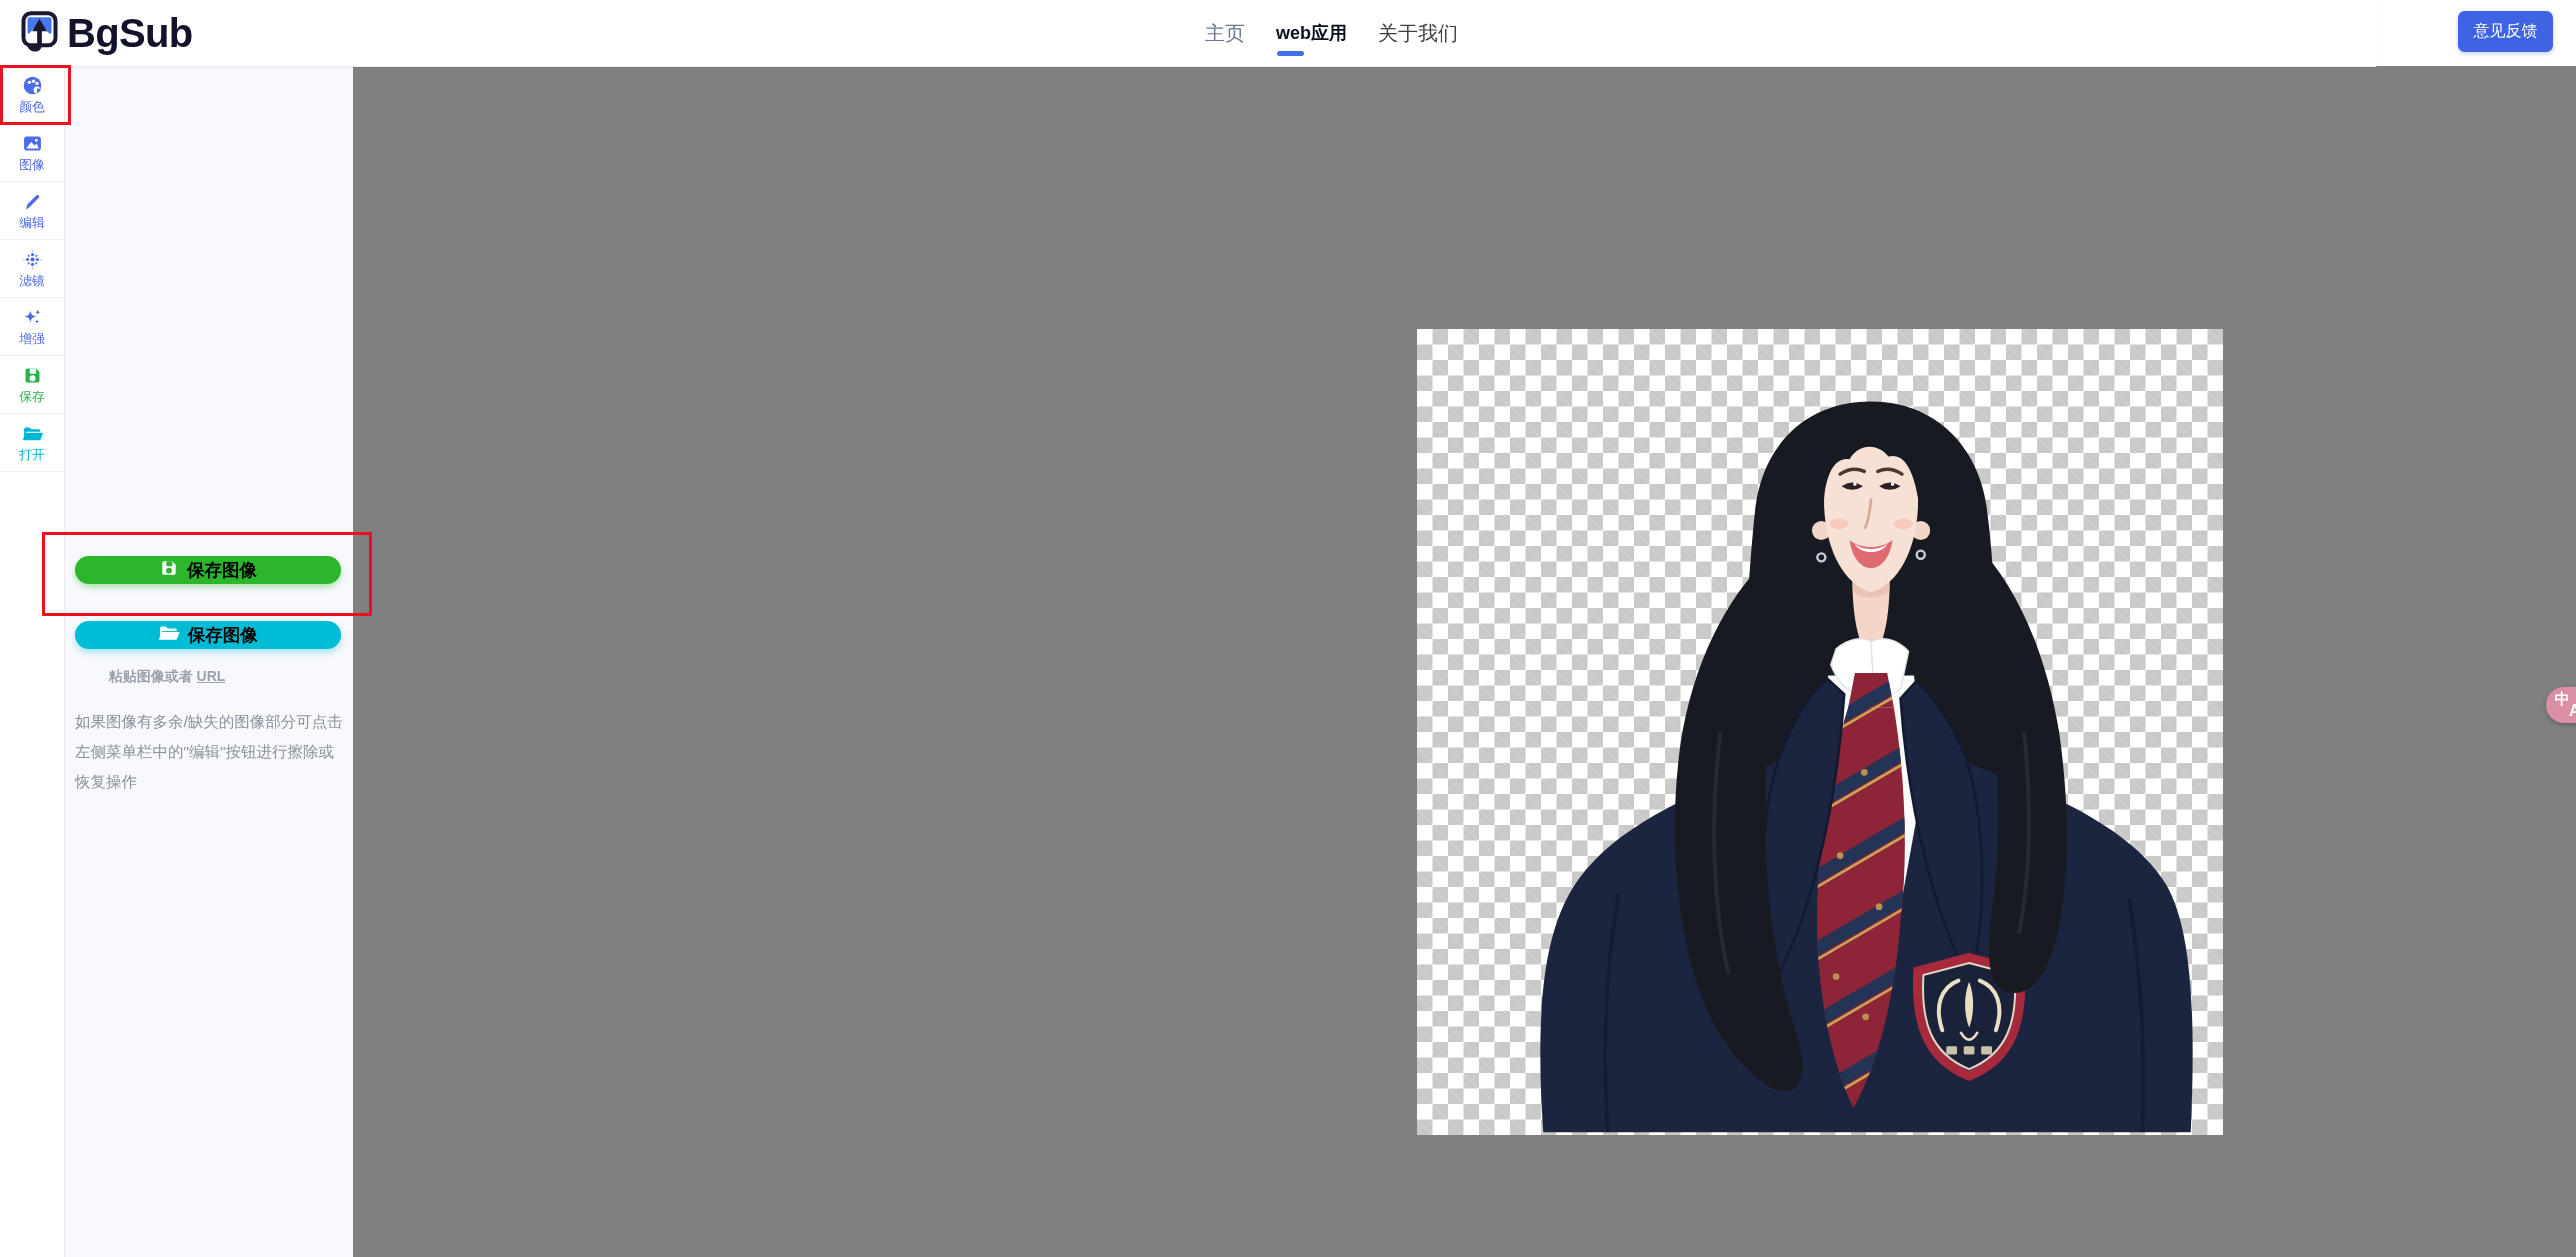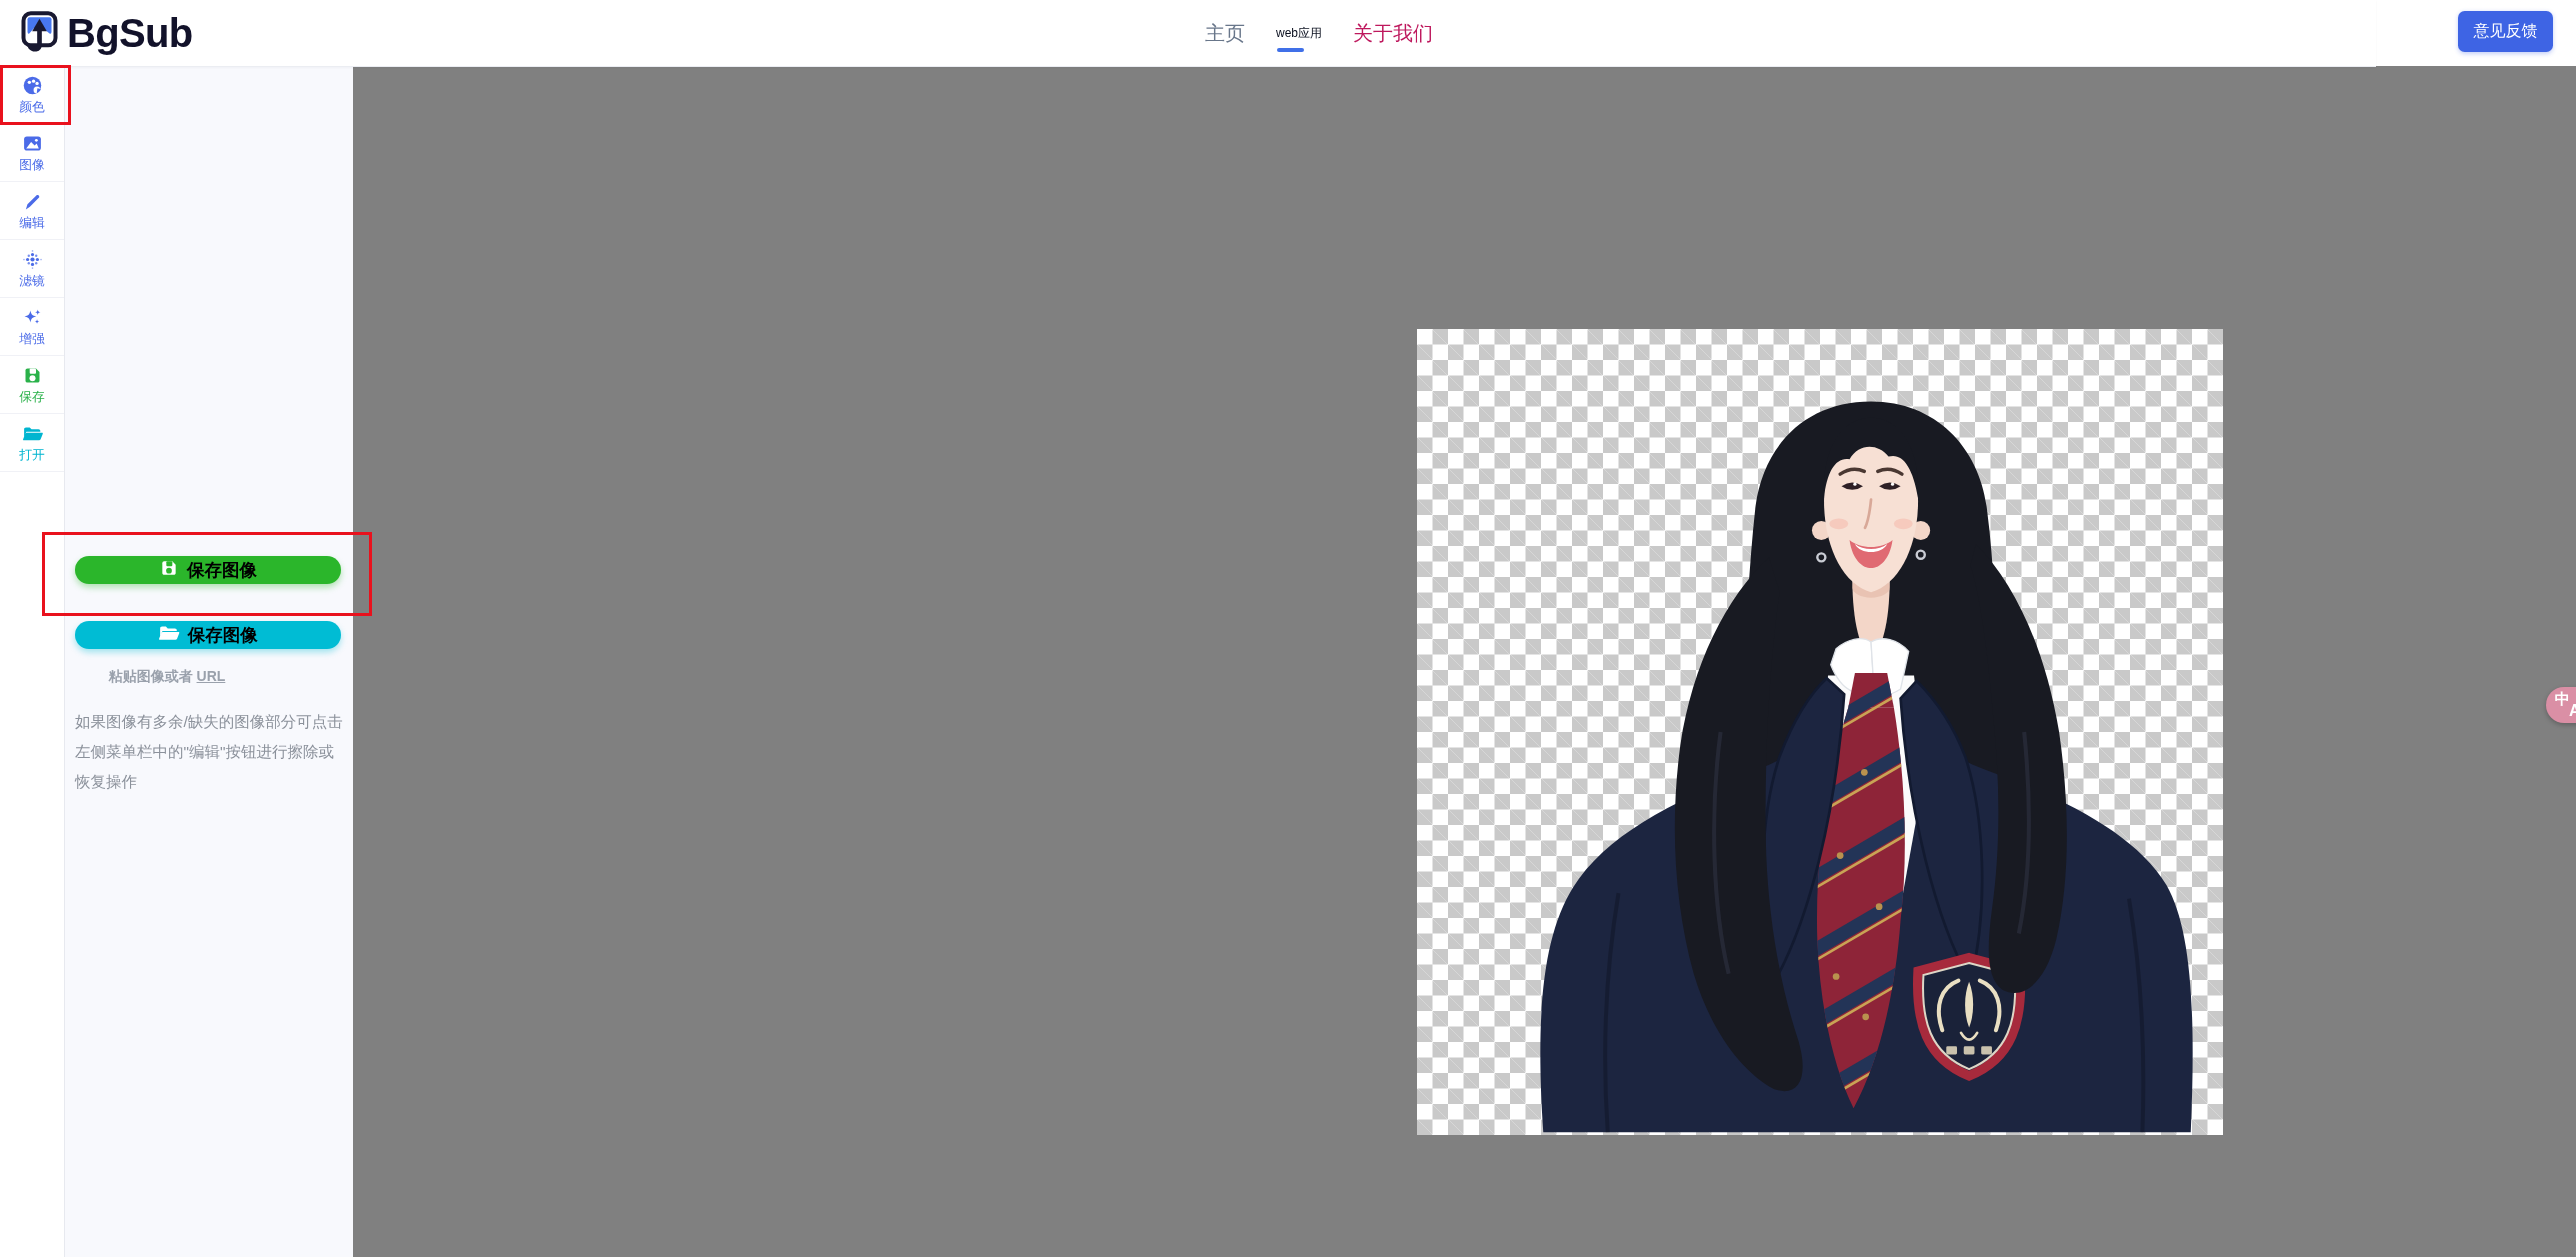--- a/index.html
+++ b/index.html
@@ -6,23 +6,23 @@
   body{font-family:"Liberation Sans","DejaVu Sans",sans-serif;}
   #app{position:relative;width:2576px;height:1257px;background:#ffffff;overflow:hidden;}
 
   
   .header{position:absolute;left:0;top:0;width:2376px;height:66px;background:#fff;
           border-bottom:0.7px solid #ebedf2;box-shadow:0 0.7px 2px rgba(20,20,40,.04);z-index:30;}
   .logo{position:absolute;left:20px;top:0;height:66px;display:flex;align-items:center;gap:8px;cursor:pointer;}
   .logo-text{font-size:40px;font-weight:700;color:#12122a;letter-spacing:-0.7px;}
   .nav{position:absolute;left:1205px;top:0;height:66px;display:flex;align-items:center;gap:31px;}
   .nav-item{position:relative;font-size:20px;color:#68768a;cursor:pointer;white-space:nowrap;}
-  .nav-item.active{font-size:12px;font-weight:400;color:#0a0f1e;text-align:right;}
+  .nav-item.active{font-size:18px;font-weight:700;color:#0a0f1e;text-align:right;}
   .nav-underline{position:absolute;left:0.7px;bottom:-10.8px;width:27px;height:4.7px;border-radius:2.7px;background:#4070e8;}
-  .nav-about{color:#be185d;}
+  .nav-about{color:#404040;}
   .feedback-btn{position:absolute;left:2458px;top:11.4px;width:95px;height:41px;border-radius:6.7px;
                 background:#3e64e4;color:#fff;font-size:16px;font-weight:400;display:flex;
                 align-items:center;justify-content:center;cursor:pointer;box-shadow:0 1.3px 4px rgba(62,100,228,.3);}
 
   
   .strip{position:absolute;left:0;top:66px;width:64px;height:1192px;background:#fff;
          border-right:0.7px solid #e7e9ef;z-index:20;}
   .strip-item{width:64px;height:58px;border-bottom:0.7px solid #f0f1f6;display:flex;flex-direction:column;
               align-items:center;justify-content:center;gap:3.4px;cursor:pointer;box-sizing:border-box;}
   .strip-label{font-size:12.8px;line-height:1;}

